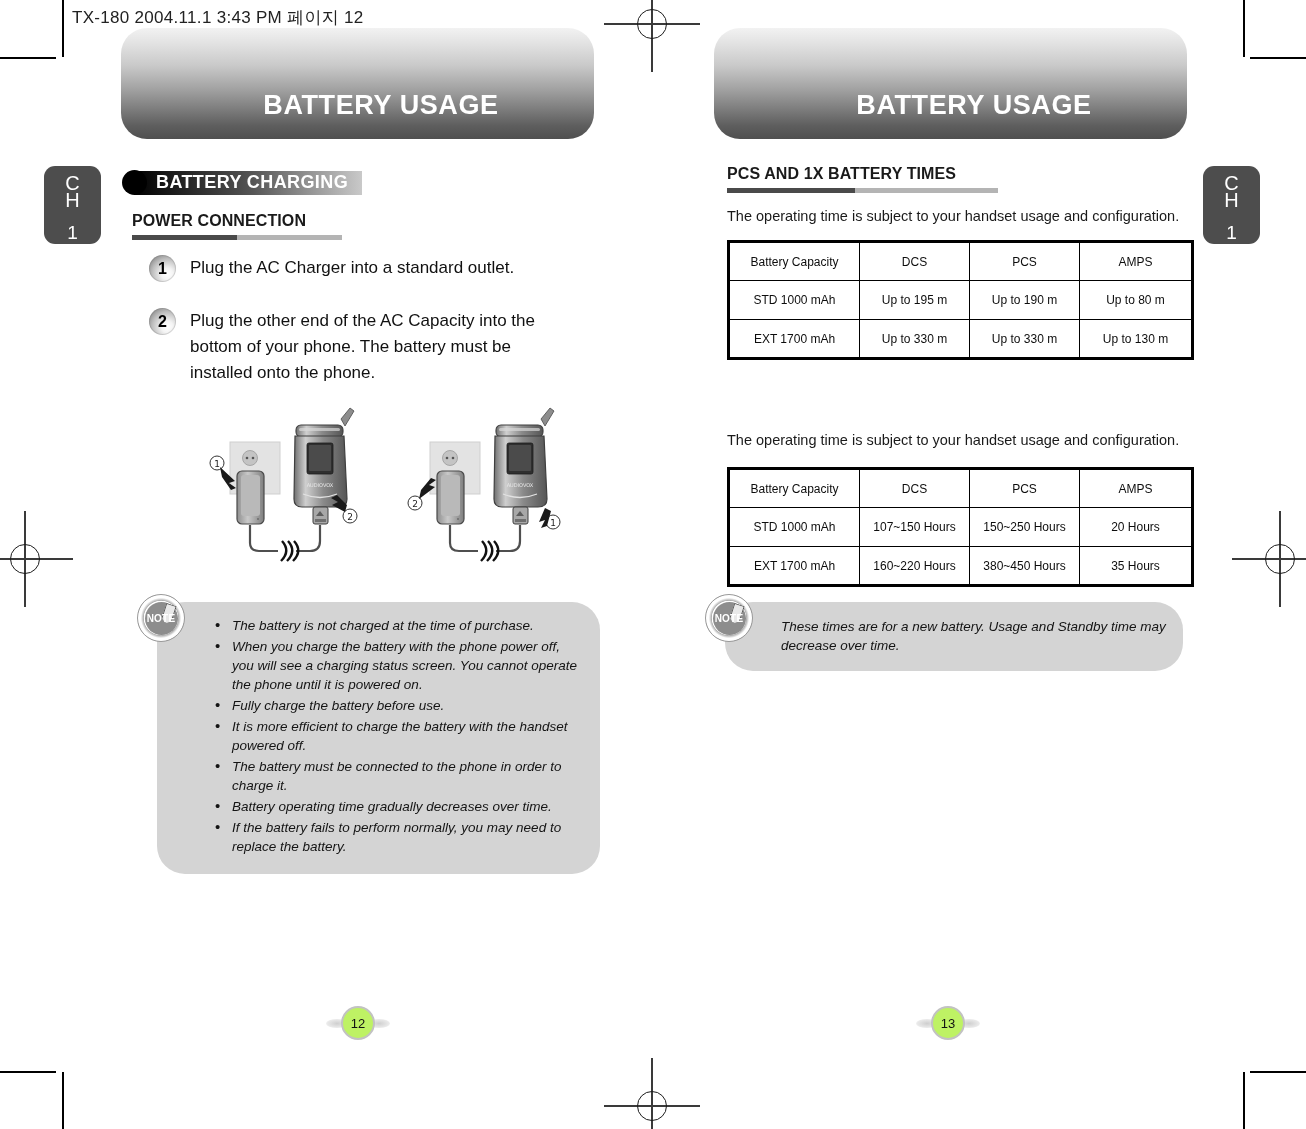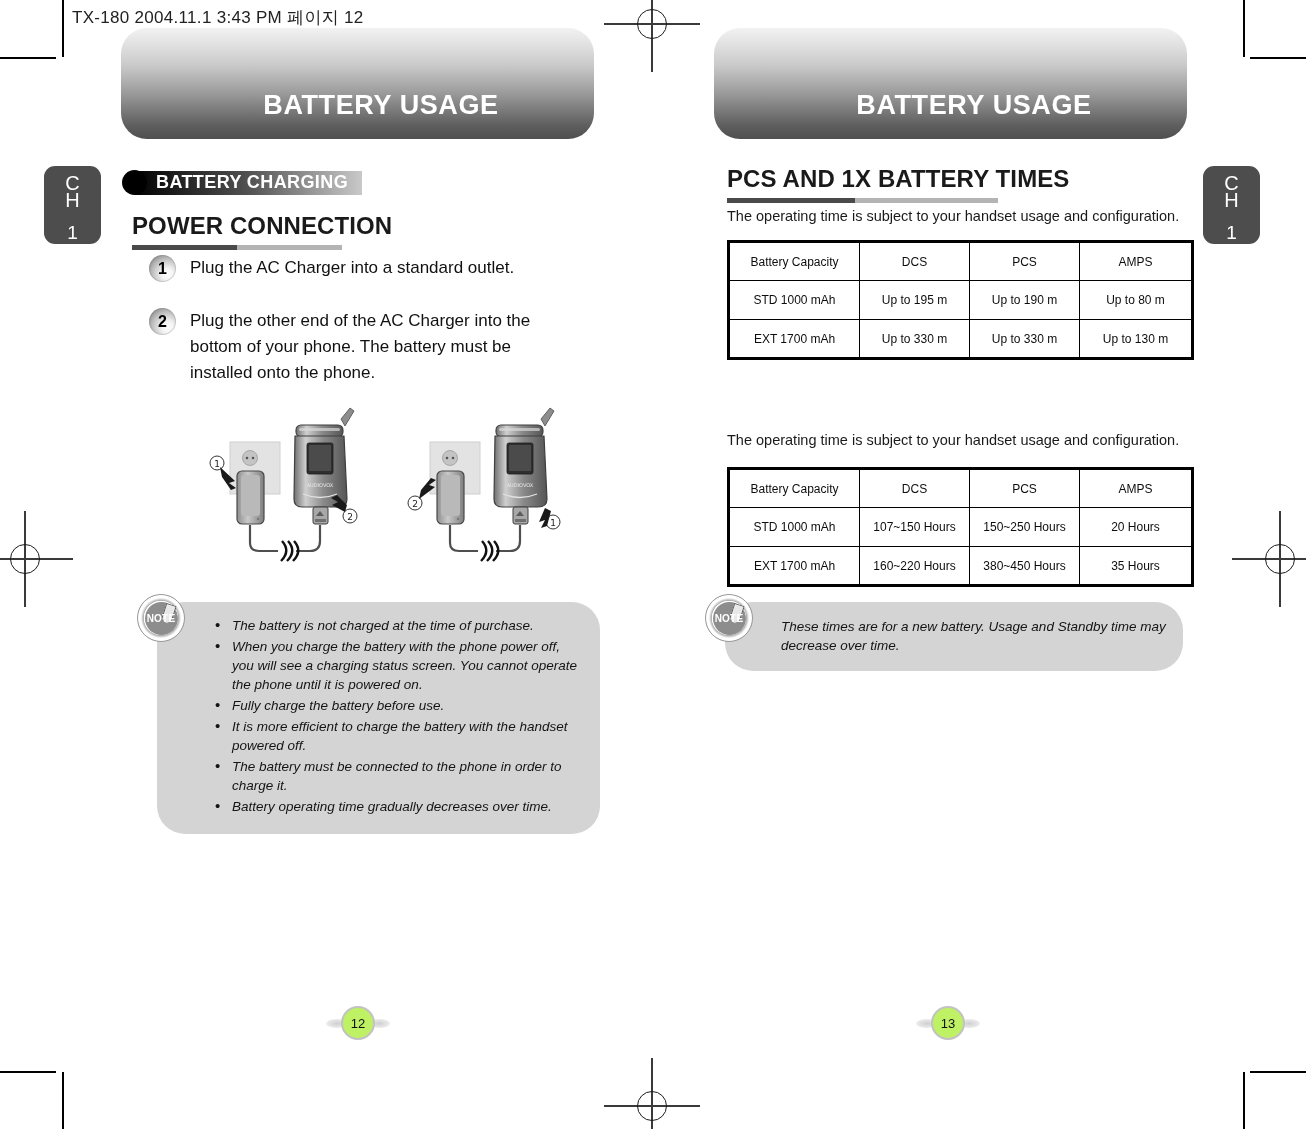--- a/index.html
+++ b/index.html
@@ -61,21 +61,21 @@
   .pill-dot { width: 25px; height: 25px; border-radius: 50%; background: #000; z-index:2; }
   .pill-bar {
     margin-left: -13px; height: 24px; min-width: 208px; padding: 0 14px 0 22px;
     background: linear-gradient(to right, #000 0%, #1d1d1d 18%, #555 52%, #9b9b9b 80%, #c9c9c9 100%);
     display: flex; align-items: center;
   }
   .pill-text { color:#fff; font-size:18px; font-weight:bold; letter-spacing:.4px; white-space:nowrap; }
 
   
   .subhead { position: absolute; }
-  .subhead .sh-text { font-size: 24px; font-weight: bold; color:#1a1a1a; letter-spacing:.1px; white-space:nowrap; }
+  .subhead .sh-text { font-size: 16px; font-weight: bold; color:#1a1a1a; letter-spacing:.1px; white-space:nowrap; }
   .sh-rule { margin-top: 5px; height: 5px; display:flex; }
   .sh-rule .dark  { background:#4a4a4a; }
   .sh-rule .light { background:#b4b4b4; }
 
   
   .step { position: absolute; display: flex; align-items: flex-start; }
   .step-badge {
     width: 27px; height: 27px; border-radius: 50%; flex: 0 0 27px;
     background: radial-gradient(circle at 68% 70%, #ffffff 0%, #f4f4f4 22%, #bdbdbd 58%, #8f8f8f 80%, #d8d8d8 100%);
     color:#000; font-size:16px; font-weight:bold;
@@ -214,21 +214,21 @@
       </div>
     </div>
 
     <div class="step" style="left:89px; top:255px; width:430px;">
       <div class="step-badge">1</div>
       <div class="step-text">Plug the AC Charger into a standard outlet.</div>
     </div>
 
     <div class="step" style="left:89px; top:308px; width:420px;">
       <div class="step-badge">2</div>
-      <div class="step-text">Plug the other end of the AC Charger into the bottom of your phone. The battery must be installed onto the phone.</div>
+      <div class="step-text">Plug the other end of the AC Capacity into the bottom of your phone. The battery must be installed onto the phone.</div>
     </div>
 
     <div class="illus" style="left:135px; top:395px; width:400px; height:180px;">
       <svg width="400" height="180" viewBox="0 0 400 180">
         <defs>
           <linearGradient id="phoneBody" x1="0" y1="0" x2="1" y2="0">
             <stop offset="0%" stop-color="#6f6f6f"></stop>
             <stop offset="22%" stop-color="#cfcfcf"></stop>
             <stop offset="55%" stop-color="#8a8a8a"></stop>
             <stop offset="100%" stop-color="#555"></stop>
@@ -324,20 +324,21 @@
           <span class="nb-label">NOTE</span>
         </div>
       </div>
       <ul class="note-list">
         <li>The battery is not charged at the time of purchase.</li>
         <li>When you charge the battery with the phone power off, you will see a charging status screen. You cannot operate the phone until it is powered on.</li>
         <li>Fully charge the battery before use.</li>
         <li>It is more efficient to charge the battery with the handset powered off.</li>
         <li>The battery must be connected to the phone in order to charge it.</li>
         <li>Battery operating time gradually decreases over time.</li>
+        <li>If the battery fails to perform normally, you may need to replace the battery.</li>
       </ul>
     </div>
 
     <div class="pagenum" style="left:281px; top:1006px;">
       <div class="pn-wing l"></div>
       <div class="pn-wing r"></div>
       <div class="pn-circle">12</div>
     </div>
   </div>
 

